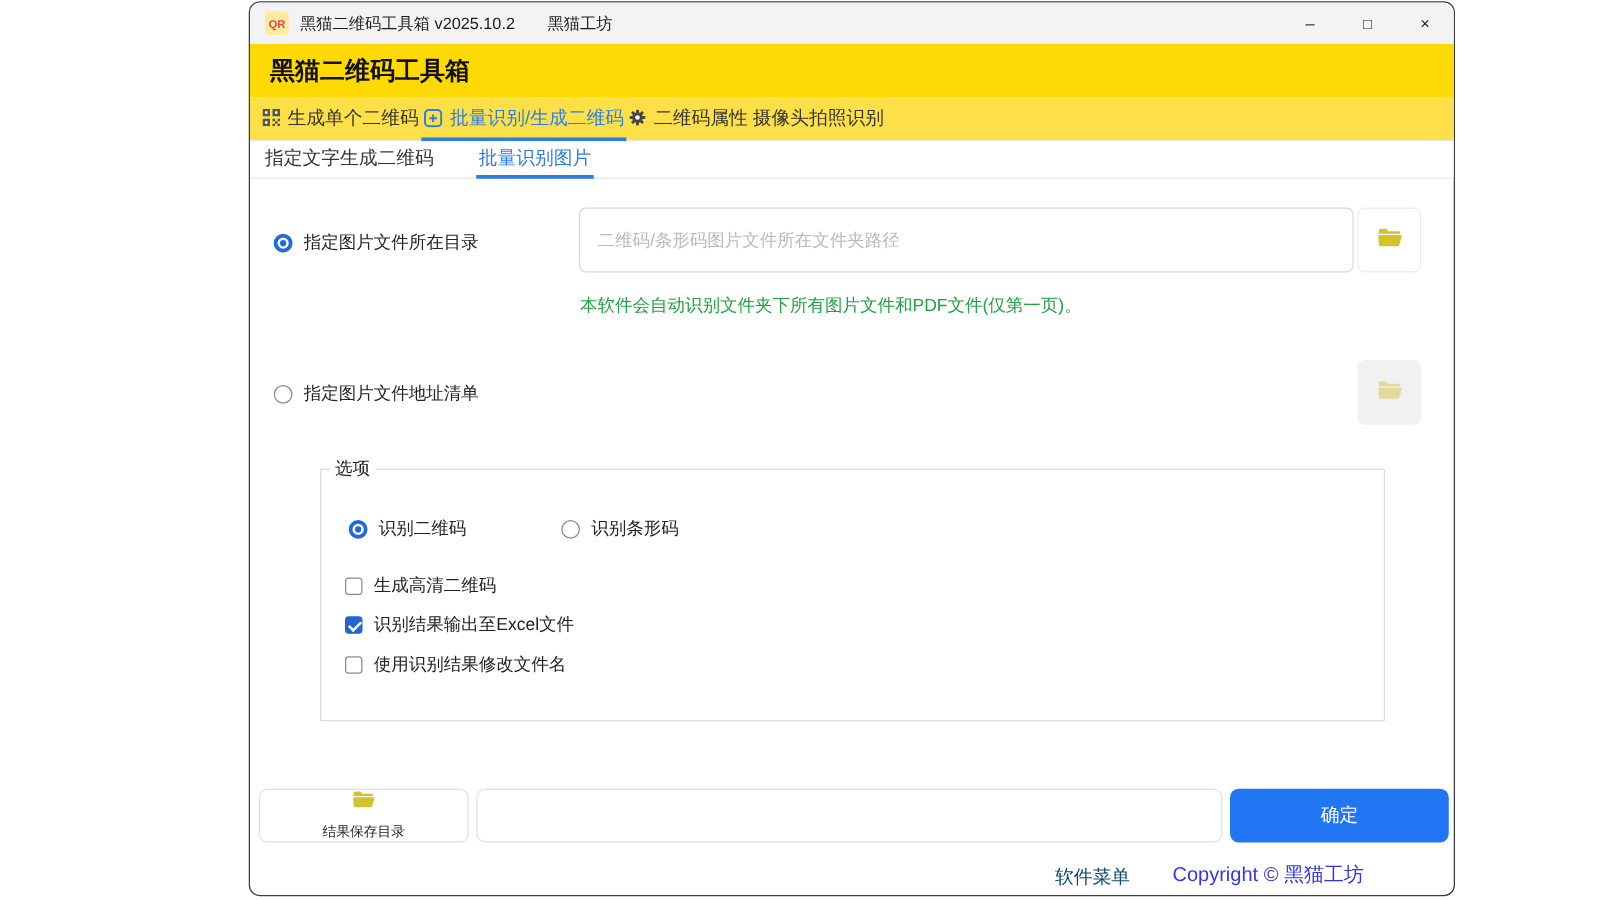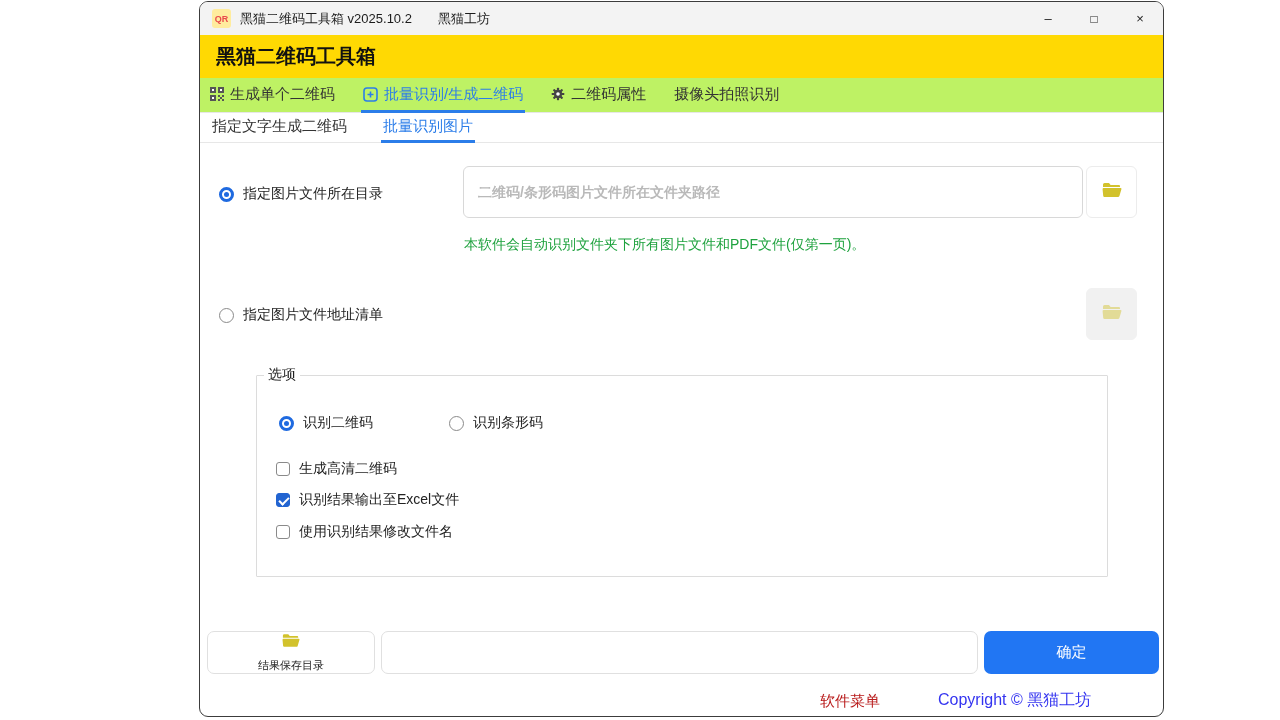--- a/index.html
+++ b/index.html
@@ -21,22 +21,22 @@
     justify-content: center; font-size: 13px; color: #222; cursor: default; }
   .win-btn.maxi { font-size: 12px; }
 
   
   .banner { position: absolute; left: 0; top: 33px; width: 100%; height: 43px;
     background: #ffd903; display: flex; align-items: center; }
   .banner-title { margin-left: 16px; font-size: 20px; font-weight: bold; color: #111; }
 
   
   .tabbar { position: absolute; left: 0; top: 76px; width: 100%; height: 35px;
-    display: flex; align-items: stretch; padding-left: 8px; gap: 24px;
-    border-bottom: 1px solid #e7e7e7; background: #bef264; }
+    display: flex; align-items: stretch; padding-left: 8px; 
+    border-bottom: 1px solid #e7e7e7; background: #fde047; }
   .tab { display: flex; align-items: center; gap: 6px; font-size: 15px; color: #333;
     padding: 0 2px; border-bottom: 3px solid transparent; margin-bottom: -1px; }
   .tab.active { color: #2b7de9; border-bottom-color: #2b7de9; }
   .tab .ticon { display: flex; align-items: center; }
 
   .subtabbar { position: absolute; left: 0; top: 111px; width: 100%; height: 30px;
     display: flex; align-items: stretch; padding-left: 10px; gap: 32px;
     border-bottom: 1px solid #e7e7e7; background: #fff; }
   .subtab { display: flex; align-items: center; font-size: 15px; color: #333;
     padding: 0 2px; border-bottom: 3px solid transparent; margin-bottom: -1px; }
@@ -50,21 +50,21 @@
   .radio.selected::after { content: ""; width: 5px; height: 5px; border-radius: 50%;
     background: #1f6ae0; }
   .radio-row { position: absolute; display: flex; align-items: center; gap: 9px;
     font-size: 14px; color: #222; }
   .row1-radio { left: 19px; top: 183px; }
   .row2-radio { left: 19px; top: 304px; }
 
   .path-input { position: absolute; left: 263px; width: 620px; height: 52px;
     border: 1px solid #d8d8d8; border-radius: 6px; font-size: 14px; color: #333;
     padding: 0 14px; outline: none; background: #fff;
-    font-family: "Liberation Sans", sans-serif; font-weight: bold; }
+    font-family: "Liberation Sans", sans-serif; }
   .path-input::placeholder { color: #b9b9b9; }
   .row1-input { top: 164px; }
   .row2-input { top: 286px; background: #f1f1f1; border-color: #f1f1f1; }
   .row2-input::placeholder { color: #bdbdbd; }
 
   .folder-btn { position: absolute; left: 886px; width: 51px; height: 52px;
     background: #fff; border: 1px solid #ececec; border-radius: 6px;
     display: flex; align-items: center; justify-content: center; }
   .row1-folder { top: 164px; }
   .row2-folder { top: 286px; background: #f1f1f1; border-color: #f1f1f1; }
@@ -98,22 +98,22 @@
   .result-input { position: absolute; left: 181px; top: 629px; width: 597px;
     height: 43px; border: 1px solid #e0e0e0; border-radius: 7px; padding: 0 12px;
     font-size: 14px; color: #333; outline: none;
     font-family: "Liberation Sans", sans-serif; }
   .confirm-btn { position: absolute; left: 784px; top: 629px; width: 175px;
     height: 43px; background: #2176f3; border: none; border-radius: 7px;
     color: #fff; font-size: 15px; display: flex; align-items: center;
     justify-content: center; }
 
   
-  .menu-link { position: absolute; left: 620px; top: 690px; font-size: 15px;
-    color: #b91c1c; font-family: Liberation Mono, monospace; }
+  .menu-link { position: absolute; left: 644px; top: 690px; font-size: 15px;
+    color: #0c4a6e; font-family: Liberation Mono, monospace; }
   .copyright { position: absolute; left: 738px; top: 688px; font-size: 16px;
     color: #3434f0; }
 </style>
 </head>
 <body>
 
 <div class="window">
 
   <div class="titlebar">
     <div class="app-icon">QR</div>

